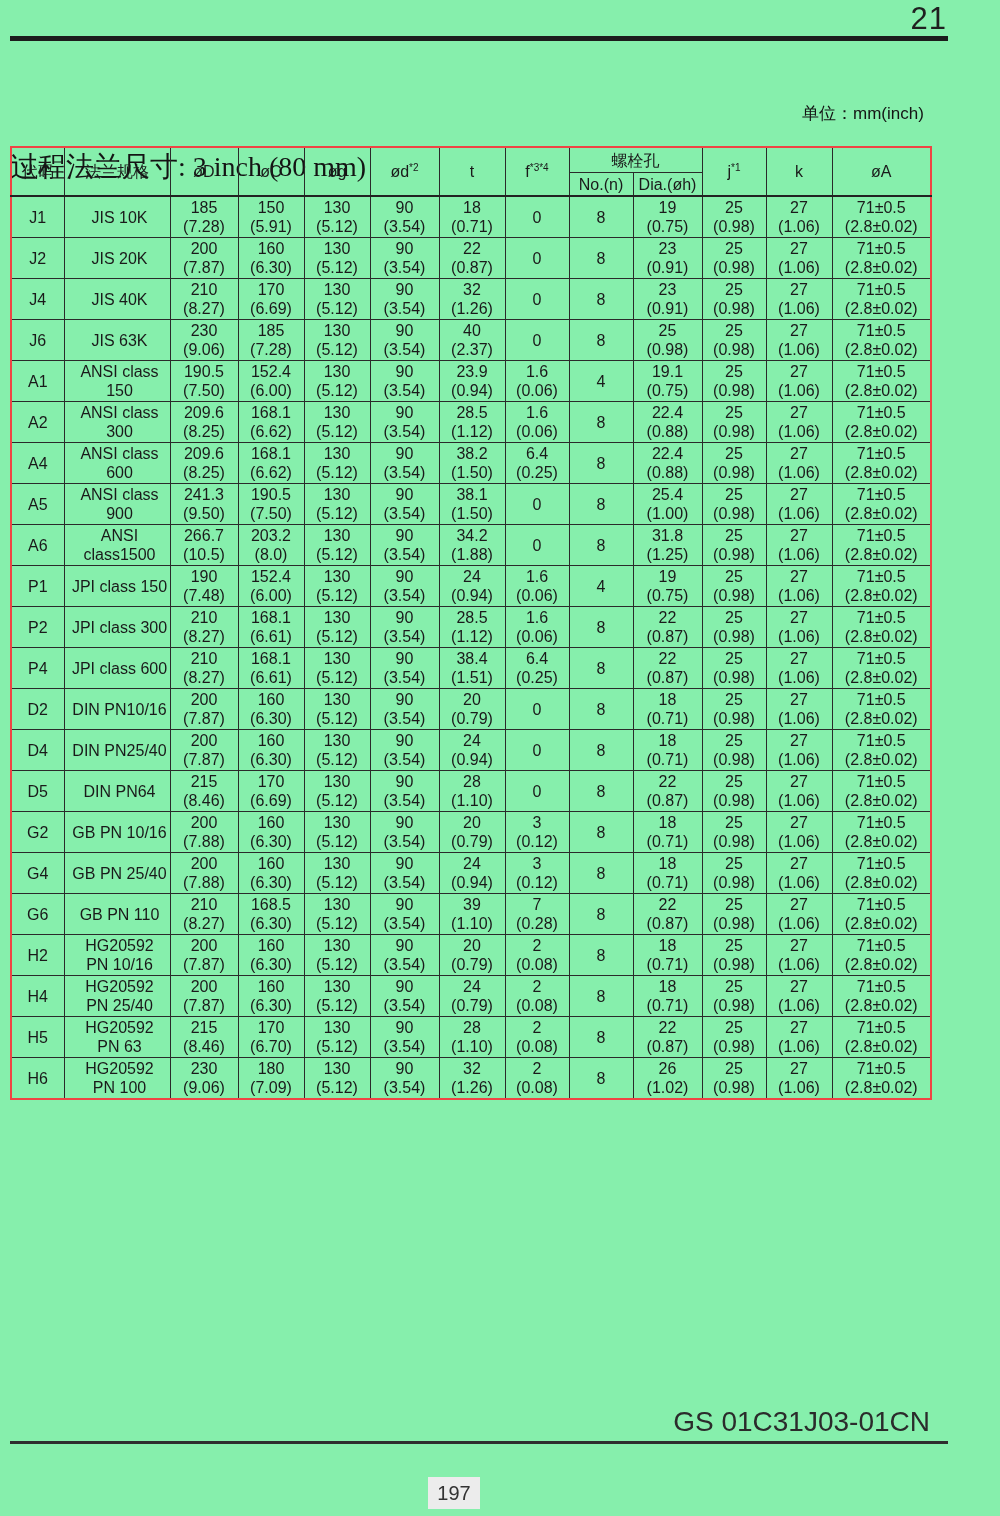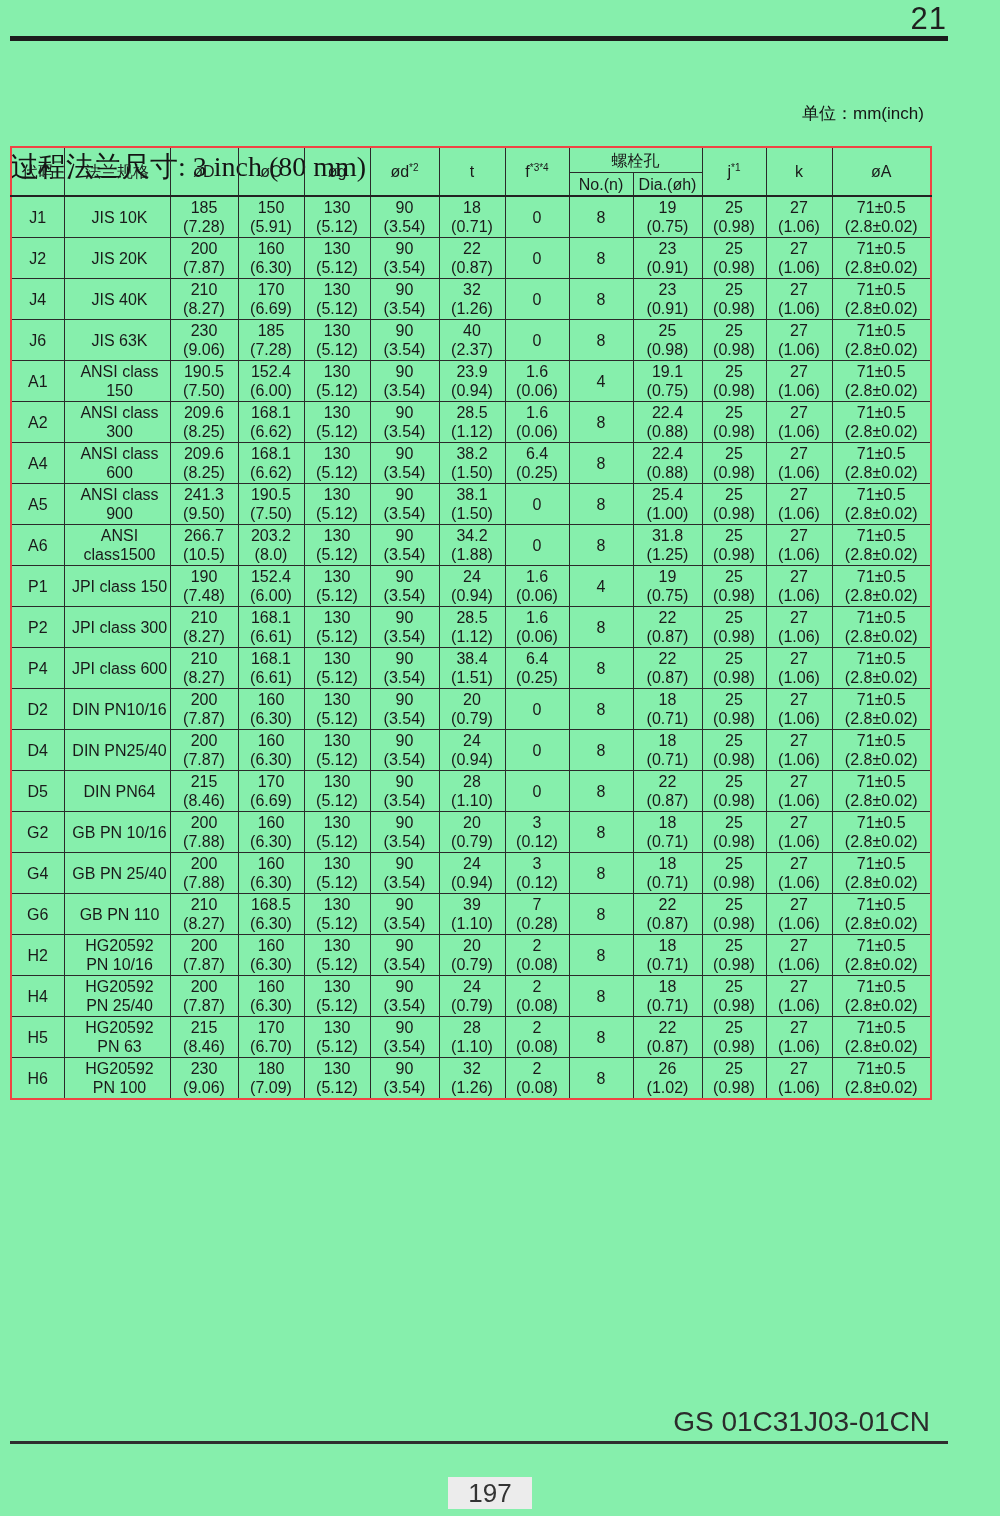--- a/index.html
+++ b/index.html
@@ -42,22 +42,22 @@
   .flange-table td.left { text-align:center; padding-left:7px; }
   .flange-table sup { font-size:10px; line-height:0; }
   .footer-rule {
     position:absolute; top:1441px; left:10px; width:938px; height:3px; background:#2e2e2e;
   }
   .doc-number {
     position:absolute; top:1406px; right:70px;
     font-size:28px; color:#2b2b2b;
   }
   .bottom-page-num {
-    position:absolute; top:1477px; left:448px; width:84px; height:32px;
-    text-align:center; font-size:26px; line-height:32px; color:#333333;
+    position:absolute; top:1477px; left:428px; width:52px; height:32px;
+    text-align:center; font-size:20px; line-height:32px; color:#333333;
     background-color:#ececec;
     background-image:radial-gradient(#c0c0c0 24%, rgba(0,0,0,0) 25%);
     background-size:4px 4px;
   }
 </style>
 </head>
 <body>
 
 <div class="page">
 

